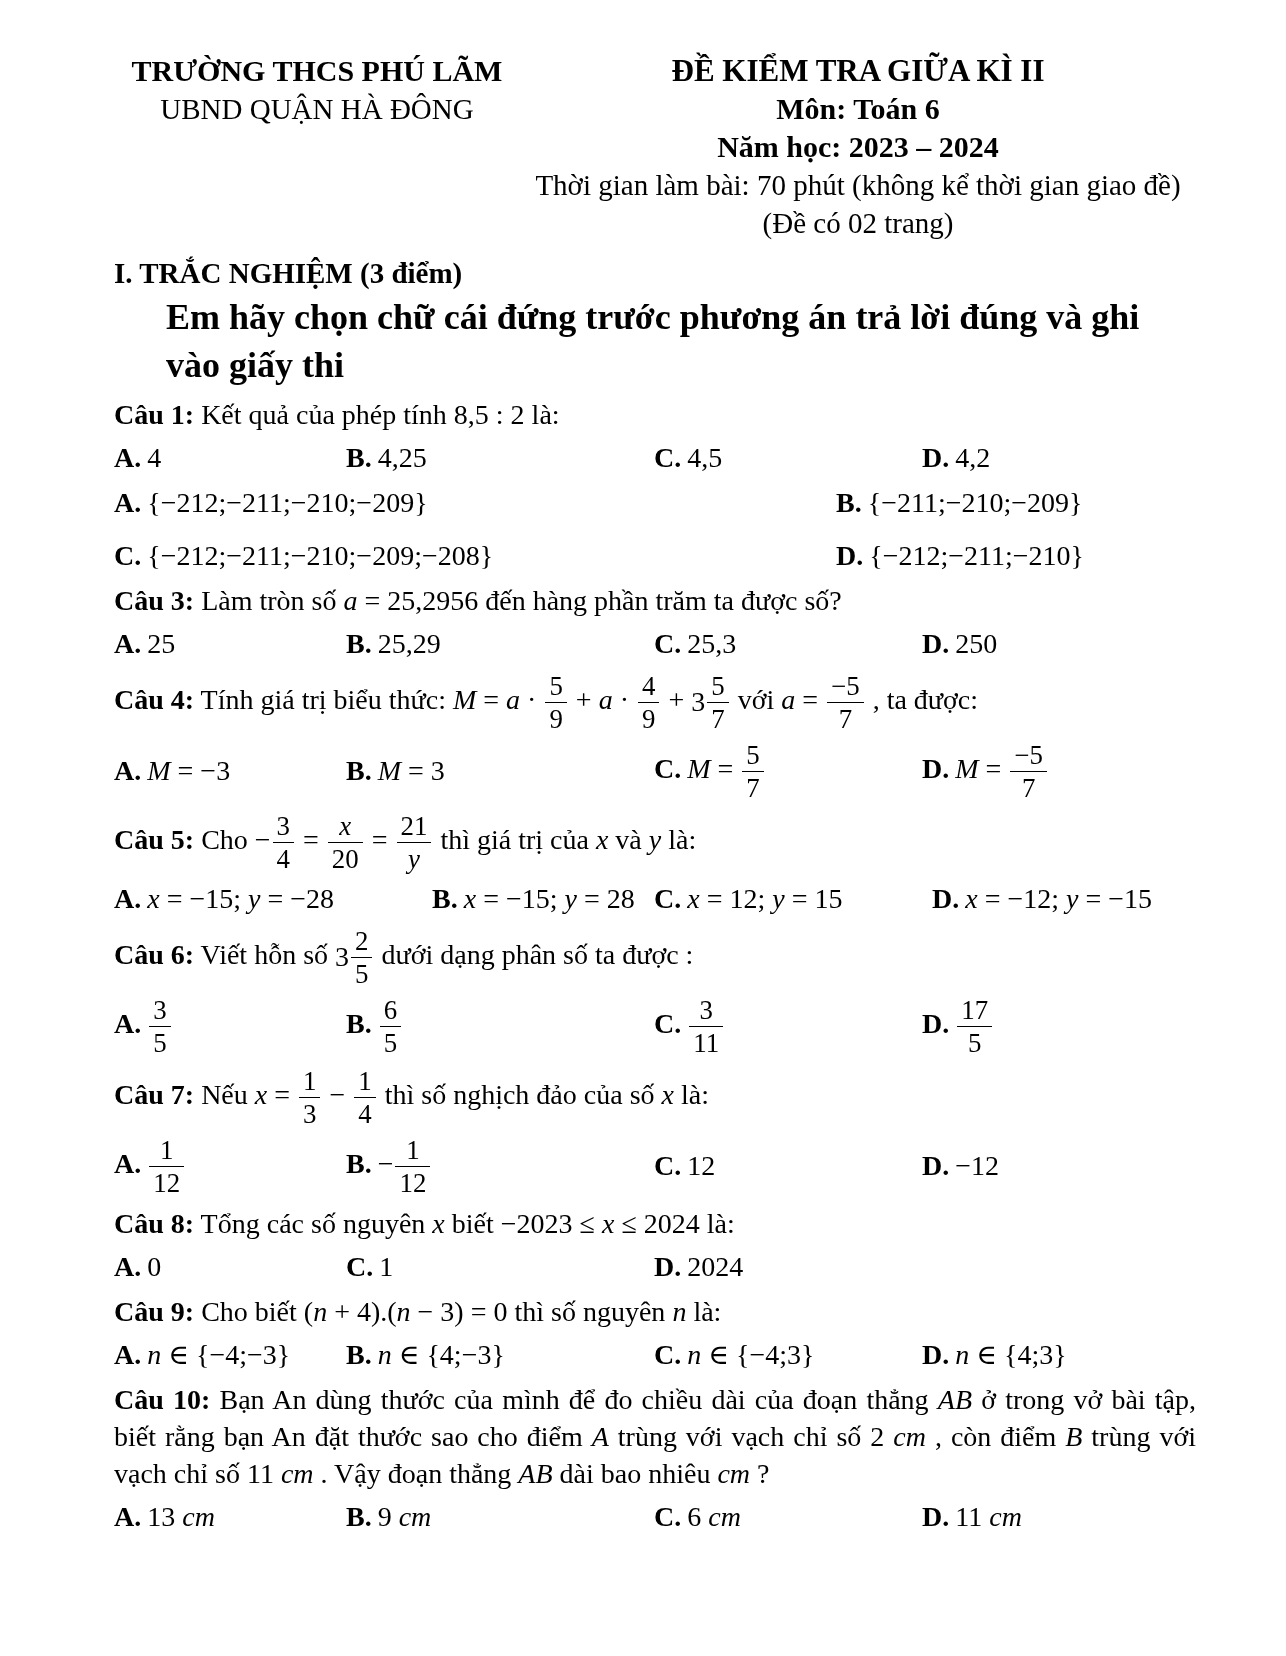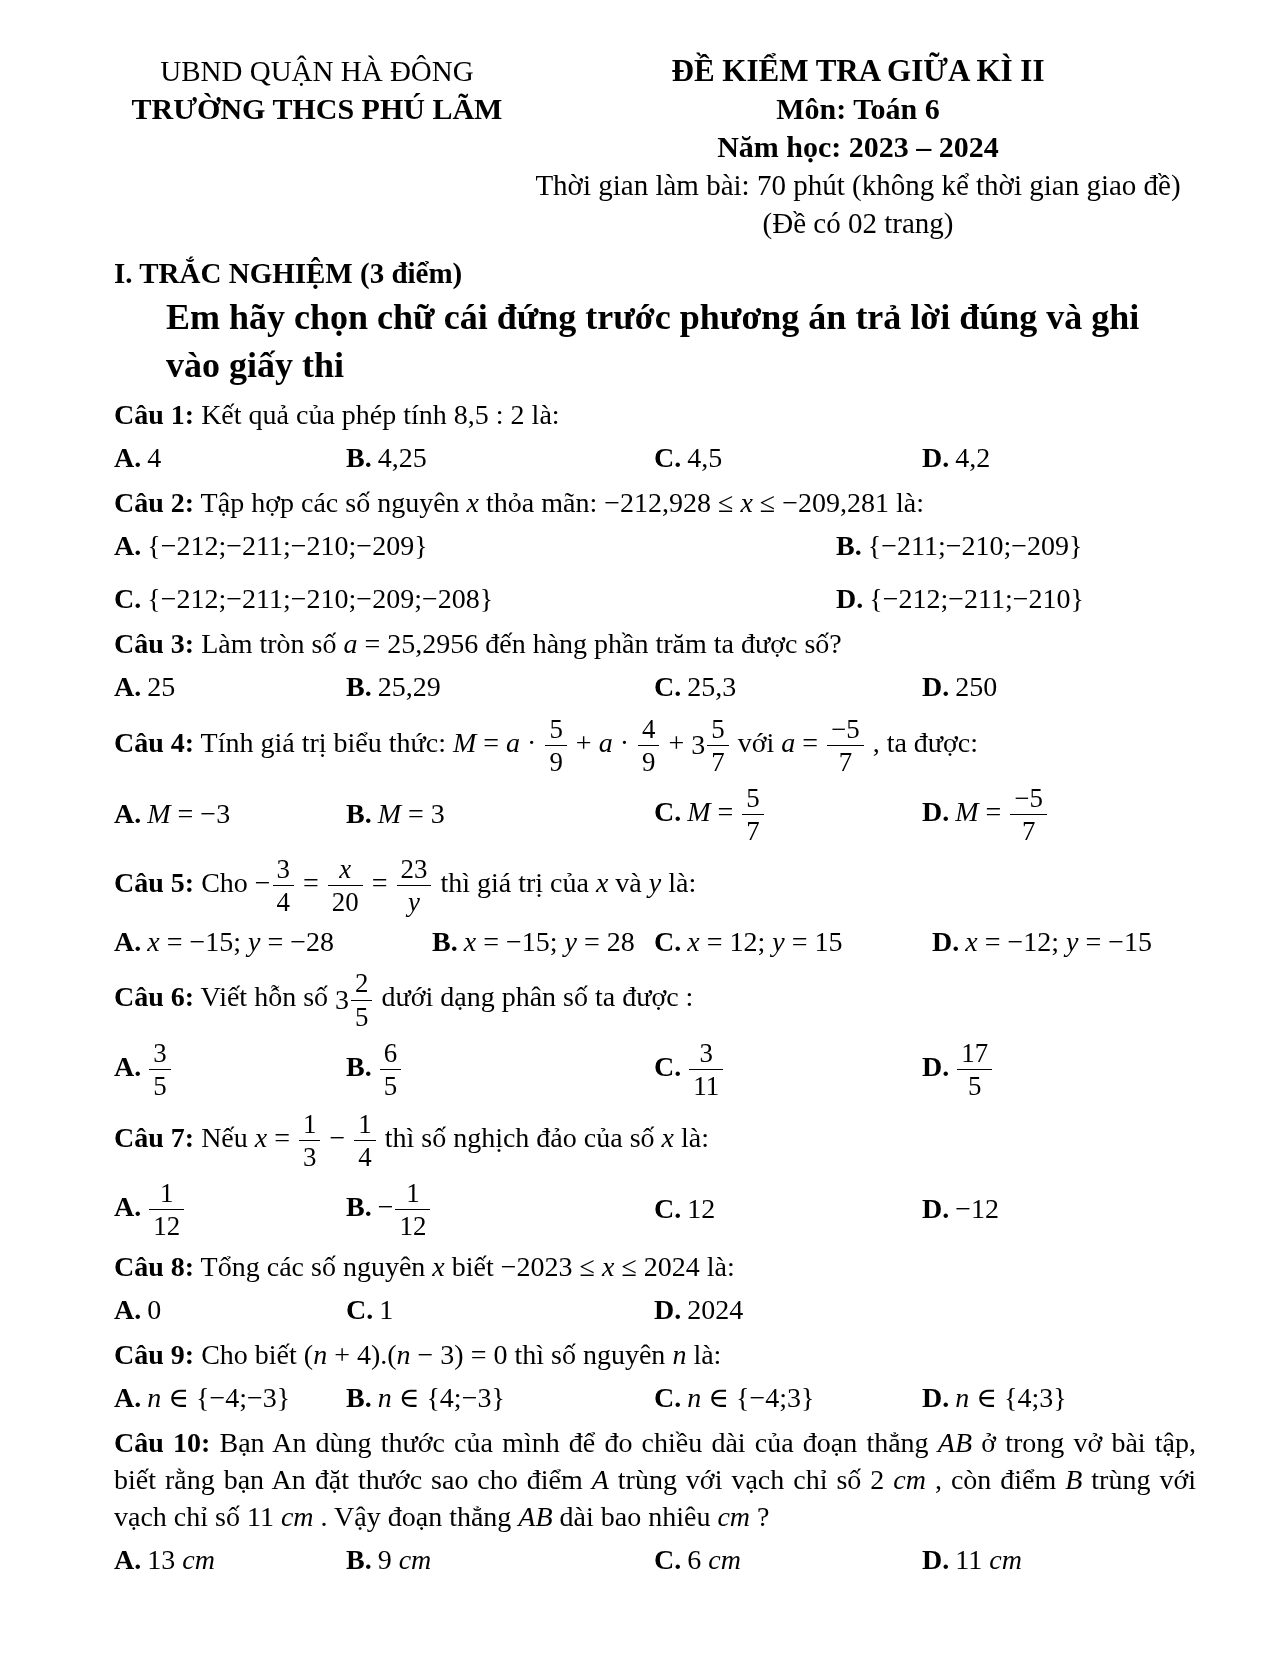--- a/index.html
+++ b/index.html
@@ -48,22 +48,22 @@
   .frac .den { display: block; padding: 1px 4px 0 4px; }
   .mixed { white-space: nowrap; }
   .mixed .whole { display: inline-block; vertical-align: middle; }
 </style>
 </head>
 <body>
 
 <div class="page">
   <div class="hdr">
     <div class="hdr-left">
+      <div class="h-line hl2">TRƯỜNG THCS PHÚ LÃM</div>
       <div class="h-line hl1">UBND QUẬN HÀ ĐÔNG</div>
-      <div class="h-line hl2">TRƯỜNG THCS PHÚ LÃM</div>
     </div>
     <div class="hdr-right">
       <div class="h-line hr1">ĐỀ KIỂM TRA GIỮA KÌ II</div>
       <div class="h-line hr2">Môn: Toán 6</div>
       <div class="h-line hr3">Năm học: 2023 – 2024</div>
       <div class="h-line hr4">Thời gian làm bài: 70 phút (không kể thời gian giao đề)</div>
       <div class="h-line hr5">(Đề có 02 trang)</div>
     </div>
   </div>
 
@@ -74,21 +74,20 @@
       <div class="question">
         <div class="prompt"><span class="qlabel">Câu 1:</span> Kết quả của phép tính 8,5 : 2 là:</div>
         <div class="options row4">
           <div class="option"><span class="olabel">A.</span><span class="ocontent">4</span></div>
           <div class="option"><span class="olabel">B.</span><span class="ocontent">4,25</span></div>
           <div class="option"><span class="olabel">C.</span><span class="ocontent">4,5</span></div>
           <div class="option"><span class="olabel">D.</span><span class="ocontent">4,2</span></div>
         </div>
       </div>
       <div class="question">
-        <div class="prompt"><span class="qlabel">Câu 2:</span> Tập hợp các số nguyên <i>x</i> thỏa mãn: −212,928 ≤ <i>x</i> ≤ −209,281 là:</div>
         <div class="options grid2">
           <div class="option"><span class="olabel">A.</span><span class="ocontent">{−212;−211;−210;−209}</span></div>
           <div class="option"><span class="olabel">B.</span><span class="ocontent">{−211;−210;−209}</span></div>
           <div class="option"><span class="olabel">C.</span><span class="ocontent">{−212;−211;−210;−209;−208}</span></div>
           <div class="option"><span class="olabel">D.</span><span class="ocontent">{−212;−211;−210}</span></div>
         </div>
       </div>
       <div class="question">
         <div class="prompt"><span class="qlabel">Câu 3:</span> Làm tròn số <i>a</i> = 25,2956 đến hàng phần trăm ta được số?</div>
         <div class="options row4">
@@ -101,21 +100,21 @@
       <div class="question">
         <div class="prompt"><span class="qlabel">Câu 4:</span> Tính giá trị biểu thức: <i>M</i> = <i>a</i> · <span class="frac"><span class="num">5</span><span class="den">9</span></span> + <i>a</i> · <span class="frac"><span class="num">4</span><span class="den">9</span></span> + <span class="mixed"><span class="whole">3</span><span class="frac"><span class="num">5</span><span class="den">7</span></span></span> với <i>a</i> = <span class="frac"><span class="num">−5</span><span class="den">7</span></span> , ta được:</div>
         <div class="options row4">
           <div class="option"><span class="olabel">A.</span><span class="ocontent"><i>M</i> = −3</span></div>
           <div class="option"><span class="olabel">B.</span><span class="ocontent"><i>M</i> = 3</span></div>
           <div class="option"><span class="olabel">C.</span><span class="ocontent"><i>M</i> = <span class="frac"><span class="num">5</span><span class="den">7</span></span></span></div>
           <div class="option"><span class="olabel">D.</span><span class="ocontent"><i>M</i> = <span class="frac"><span class="num">−5</span><span class="den">7</span></span></span></div>
         </div>
       </div>
       <div class="question">
-        <div class="prompt"><span class="qlabel">Câu 5:</span> Cho −<span class="frac"><span class="num">3</span><span class="den">4</span></span> = <span class="frac"><span class="num it">x</span><span class="den">20</span></span> = <span class="frac"><span class="num">23</span><span class="den it">y</span></span> thì giá trị của <i>x</i> và <i>y</i> là:</div>
+        <div class="prompt"><span class="qlabel">Câu 5:</span> Cho −<span class="frac"><span class="num">3</span><span class="den">4</span></span> = <span class="frac"><span class="num it">x</span><span class="den">20</span></span> = <span class="frac"><span class="num">21</span><span class="den it">y</span></span> thì giá trị của <i>x</i> và <i>y</i> là:</div>
         <div class="options row4-tight">
           <div class="option"><span class="olabel">A.</span><span class="ocontent"><i>x</i> = −15; <i>y</i> = −28</span></div>
           <div class="option"><span class="olabel">B.</span><span class="ocontent"><i>x</i> = −15; <i>y</i> = 28</span></div>
           <div class="option"><span class="olabel">C.</span><span class="ocontent"><i>x</i> = 12; <i>y</i> = 15</span></div>
           <div class="option"><span class="olabel">D.</span><span class="ocontent"><i>x</i> = −12; <i>y</i> = −15</span></div>
         </div>
       </div>
       <div class="question">
         <div class="prompt"><span class="qlabel">Câu 6:</span> Viết hỗn số <span class="mixed"><span class="whole">3</span><span class="frac"><span class="num">2</span><span class="den">5</span></span></span> dưới dạng phân số ta được :</div>
         <div class="options row4">

